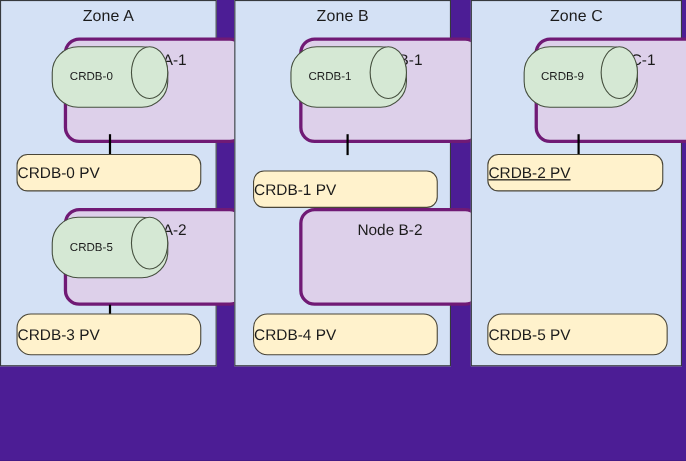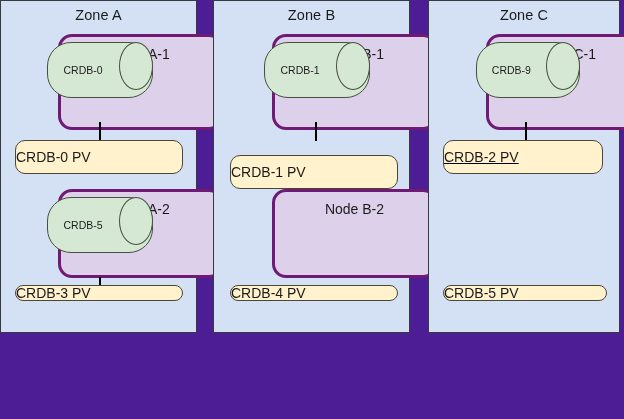--- a/index.html
+++ b/index.html
@@ -139,21 +139,21 @@
   .pv-box {
     position: absolute;
     background: #fff2cc;
     border: 1px solid #4a4638;
     border-radius: 10px;
     box-sizing: border-box;
     display: flex;
     align-items: center;
   }
   .pv-row1 { top: 139px; height: 34px; }
-  .pv-row2 { top: 284px; height: 16px; }
+  .pv-row2 { top: 284px; height: 38px; border-radius: 13px; }
 
   #pv-a0 { left: 14px; width: 168px; }
   #pv-a3 { left: 14px; width: 168px; }
   #pv-b1 { left: 16px; width: 168px; margin-top: 15px; }
   #pv-b4 { left: 16px; width: 168px; }
   #pv-c2 { left: 14px; width: 160px; text-decoration: underline; }
   #pv-c5 { left: 14px; width: 164px; }
 
   .pv-label {
     font-size: 14px;

